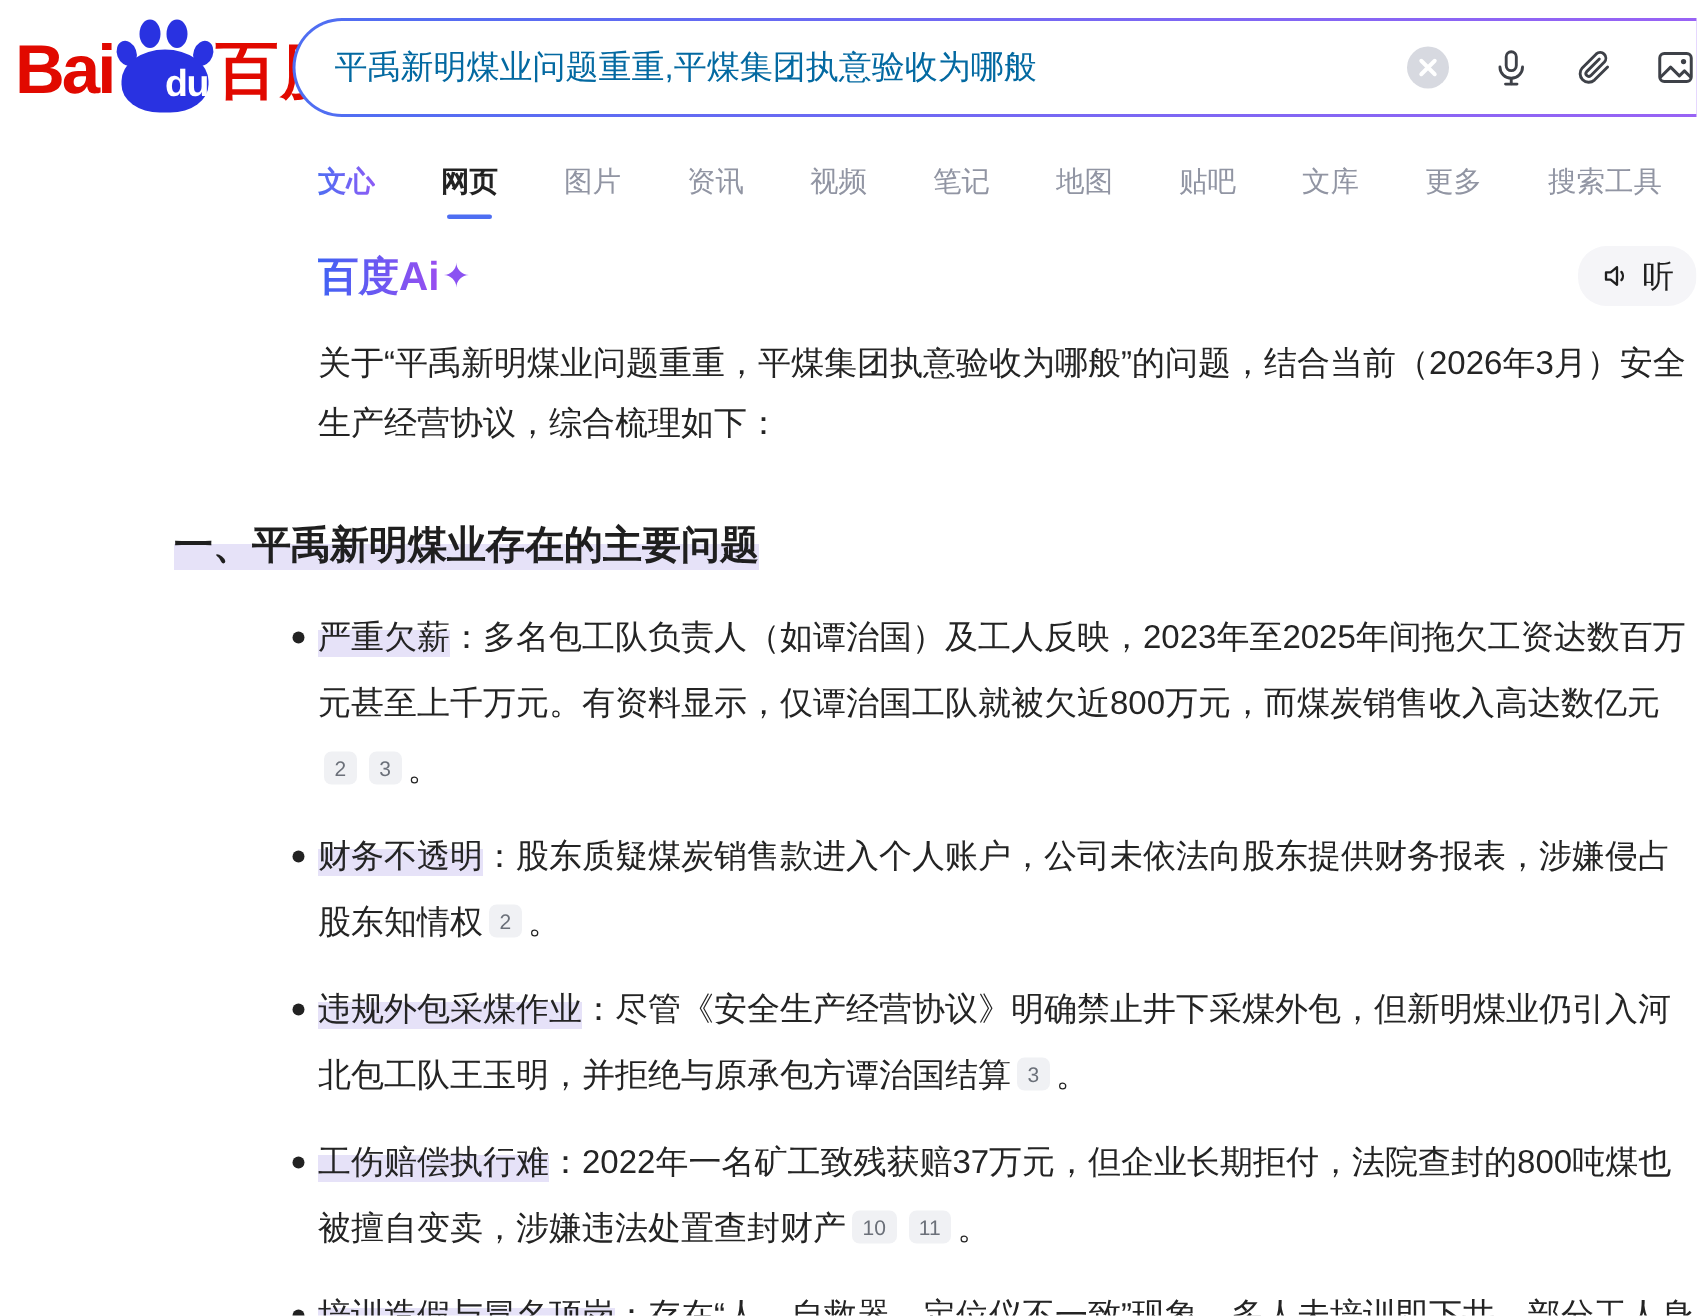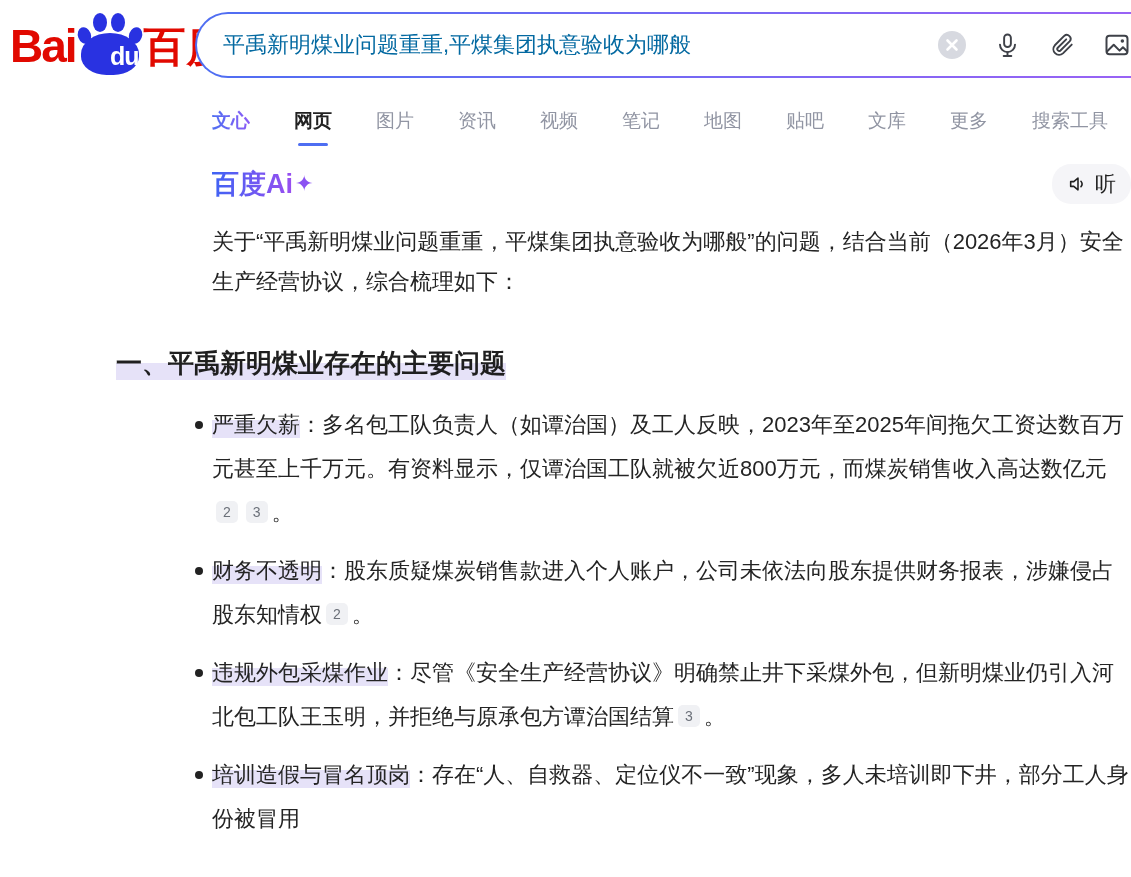--- a/index.html
+++ b/index.html
@@ -155,17 +155,20 @@
       <li>
       <span class="kw">严重欠薪</span><span class="body">：多名包工队负责人（如谭治国）及工人反映，2023年至2025年间拖欠工资达数百万元甚至上千万元。有资料显示，仅谭治国工队就被欠近800万元，而煤炭销售收入高达数亿元</span><span class="cites"><span class="cite">2</span><span class="cite">3</span></span><span class="suffix">。</span>
     </li>
       <li>
       <span class="kw">财务不透明</span><span class="body">：股东质疑煤炭销售款进入个人账户，公司未依法向股东提供财务报表，涉嫌侵占股东知情权</span><span class="cites"><span class="cite">2</span></span><span class="suffix">。</span>
     </li>
       <li>
       <span class="kw">违规外包采煤作业</span><span class="body">：尽管《安全生产经营协议》明确禁止井下采煤外包，但新明煤业仍引入河北包工队王玉明，并拒绝与原承包方谭治国结算</span><span class="cites"><span class="cite">3</span></span><span class="suffix">。</span>
     </li>
       <li>
+      <span class="kw">工伤赔偿执行难</span><span class="body">：2022年一名矿工致残获赔37万元，但企业长期拒付，法院查封的800吨煤也被擅自变卖，涉嫌违法处置查封财产</span><span class="cites"><span class="cite">10</span><span class="cite">11</span></span><span class="suffix">。</span>
+    </li>
+      <li>
       <span class="kw">培训造假与冒名顶岗</span><span class="body">：存在“人、自救器、定位仪不一致”现象，多人未培训即下井，部分工人身份被冒用</span>
     </li>
     </ul>
 
 </main>
 
 </body></html>

